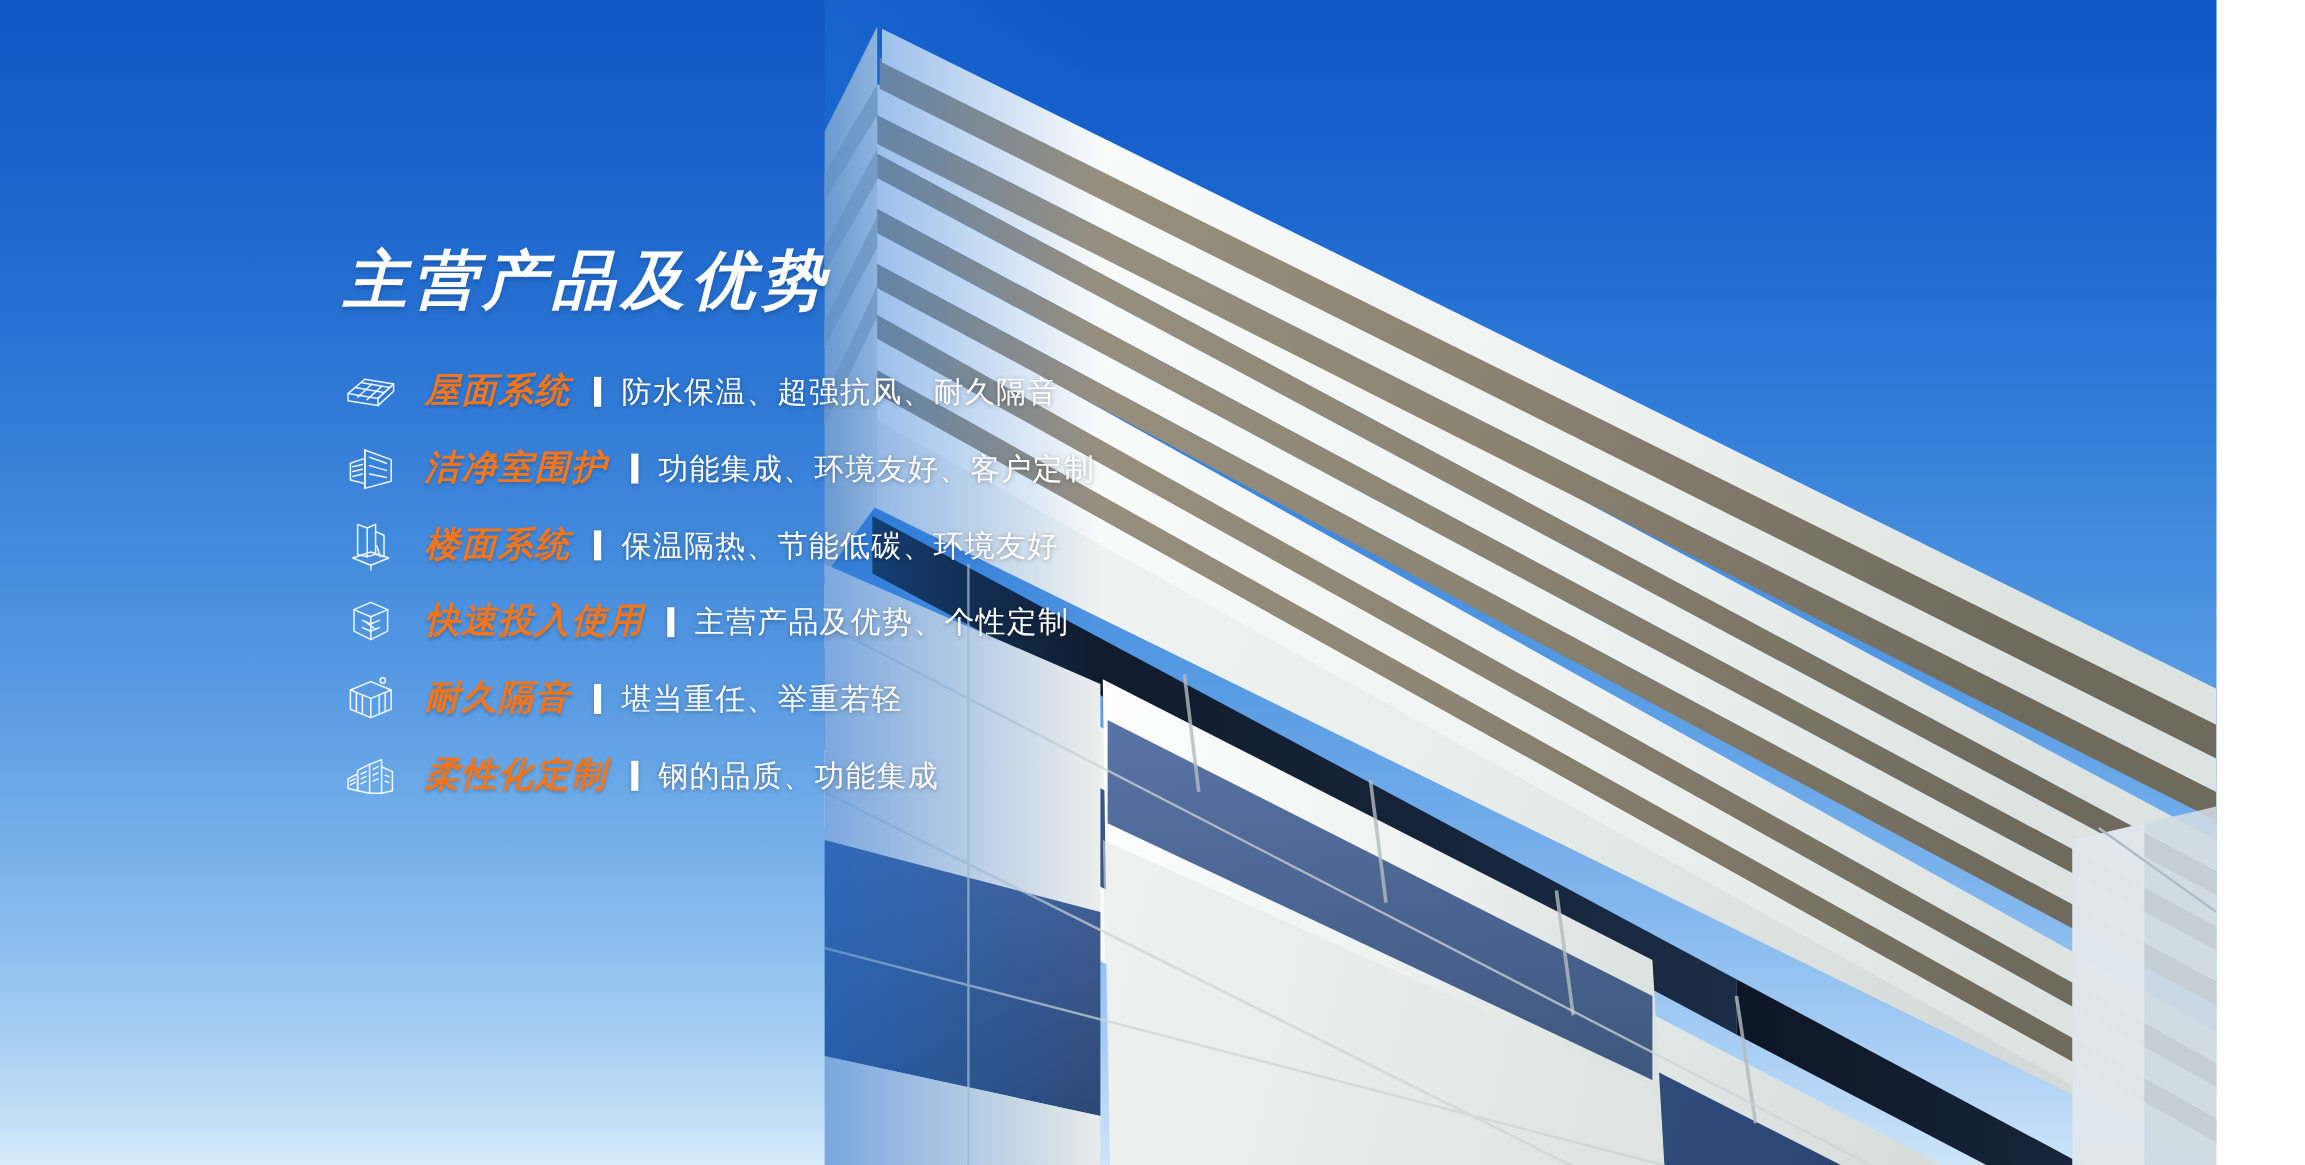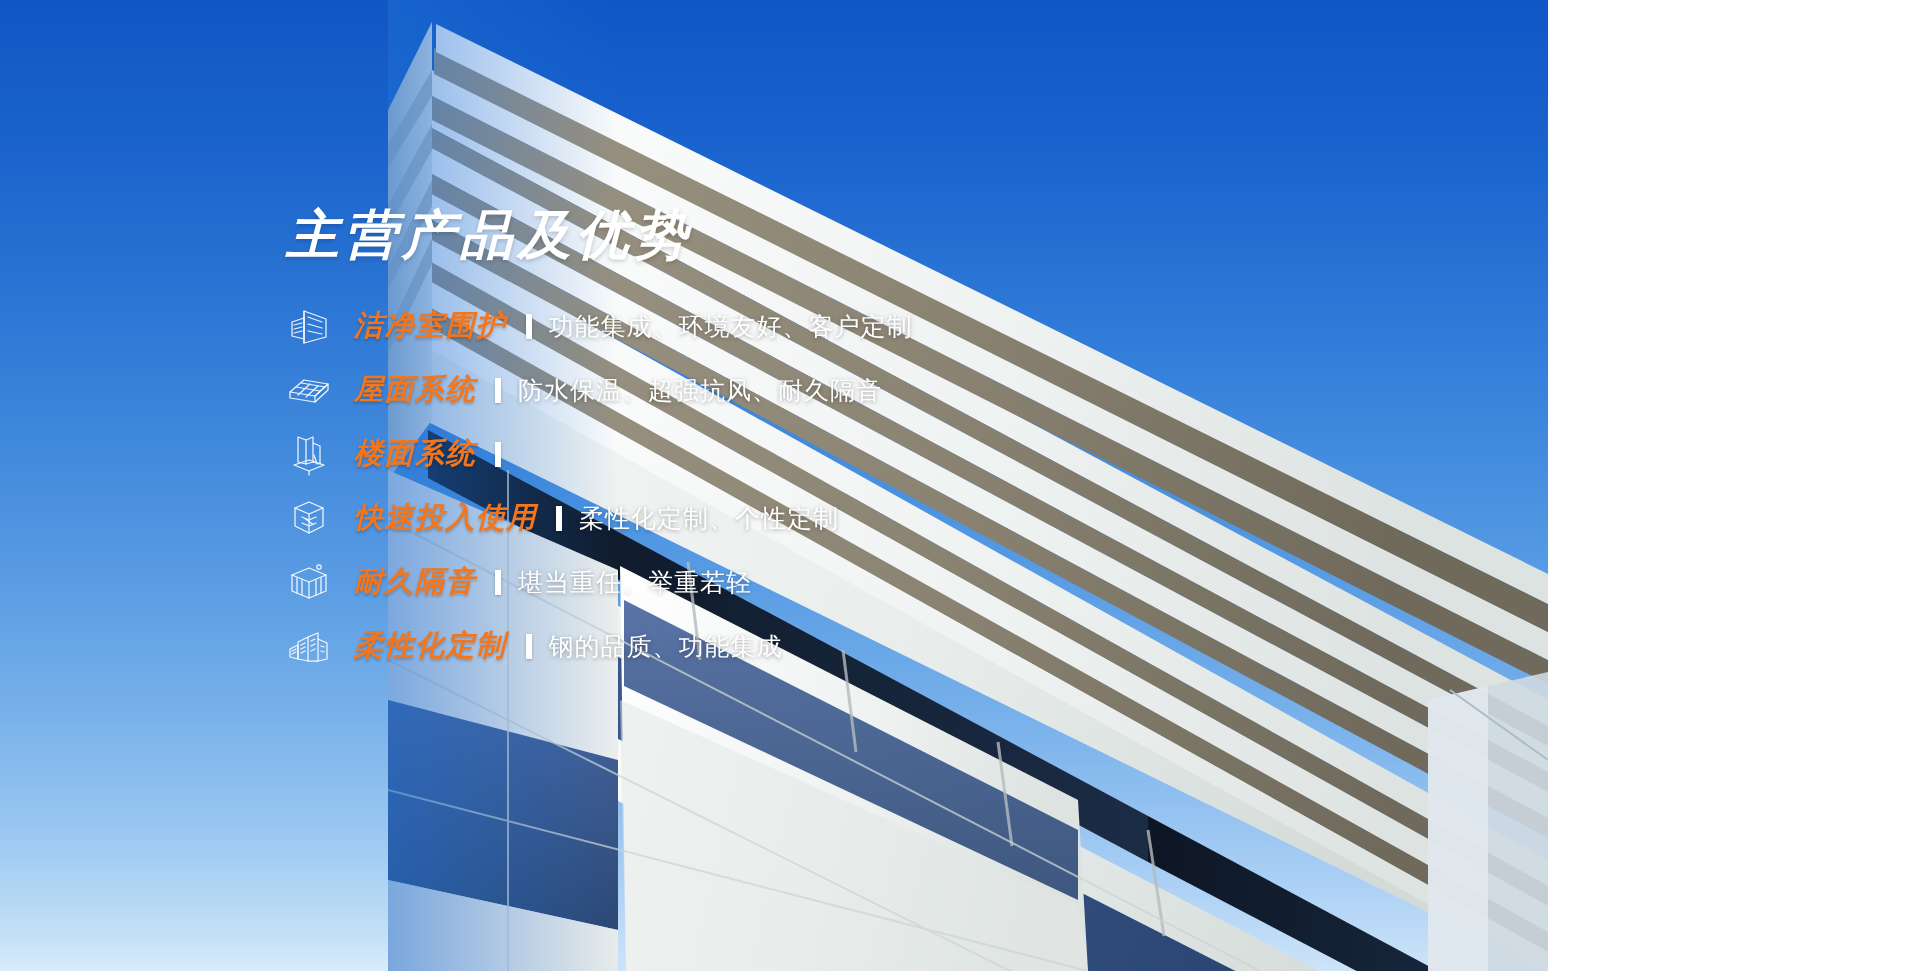--- a/index.html
+++ b/index.html
@@ -3,21 +3,21 @@
 <meta charset="utf-8">
 <style>
   * { box-sizing: border-box; margin: 0; padding: 0; }
   html, body {
     width: 1921px; height: 971px;
     overflow: hidden;
     font-family: "Liberation Sans", "DejaVu Sans", sans-serif;
   }
   #stage {
     position: relative;
-    width: 1548px; height: 971px;
+    width: 1847px; height: 971px;
     overflow: hidden;
     background: linear-gradient(to bottom,
         #1157c4 0%,
         #1a62cb 14%,
         #2a74d4 30%,
         #4189dc 46%,
         #5a9ce3 60%,
         #79b2ea 74%,
         #9cc8f1 86%,
         #c2dff6 96%,
@@ -260,82 +260,83 @@
   <div id="content">
 
     <h1 id="headline">主营产品及优势</h1>
 
     <div id="list">
 
 
       <div class="row">
         <span class="ico">
           <svg viewBox="0 0 46 46" fill="none" stroke="#ffffff" stroke-width="1.25" stroke-linejoin="round" stroke-linecap="round">
+            <path d="M4 25 L18 13 L42 17 L29 29 Z"></path>
+            <path d="M4 25 L4 31 L29 35 L29 29"></path>
+            <path d="M29 29 L42 17 L42 23 L29 35"></path>
+            <path d="M10 20 L34 24"></path>
+            <path d="M15.5 16 L39 20"></path>
+            <path d="M12 28 L24 17"></path>
+            <path d="M20 30 L32 19"></path>
+          </svg>
+        </span>
+        <span class="rtitle">屋面系统</span>
+        <span class="sep"></span>
+        <span class="rdesc">防水保温、超强抗风、耐久隔音</span>
+      </div>
+
+      <div class="row">
+        <span class="ico">
+          <svg viewBox="0 0 46 46" fill="none" stroke="#ffffff" stroke-width="1.25" stroke-linejoin="round" stroke-linecap="round">
             <path d="M18 8 L40 16 L40 34 L18 40 Z"></path>
             <path d="M18 8 L18 40"></path>
             <path d="M6 19 L18 15 L18 36 L6 33 Z"></path>
             <path d="M8 22 L16 20"></path>
             <path d="M8 26 L16 24"></path>
             <path d="M8 30 L16 28"></path>
             <path d="M22 14 L36 19"></path>
             <path d="M22 21 L36 25"></path>
             <path d="M22 28 L36 31"></path>
           </svg>
         </span>
         <span class="rtitle">洁净室围护</span>
         <span class="sep"></span>
         <span class="rdesc">功能集成、环境友好、客户定制</span>
       </div>
 
       <div class="row">
         <span class="ico">
           <svg viewBox="0 0 46 46" fill="none" stroke="#ffffff" stroke-width="1.25" stroke-linejoin="round" stroke-linecap="round">
-            <path d="M4 25 L18 13 L42 17 L29 29 Z"></path>
-            <path d="M4 25 L4 31 L29 35 L29 29"></path>
-            <path d="M29 29 L42 17 L42 23 L29 35"></path>
-            <path d="M10 20 L34 24"></path>
-            <path d="M15.5 16 L39 20"></path>
-            <path d="M12 28 L24 17"></path>
-            <path d="M20 30 L32 19"></path>
-          </svg>
-        </span>
-        <span class="rtitle">屋面系统</span>
-        <span class="sep"></span>
-        <span class="rdesc">防水保温、超强抗风、耐久隔音</span>
-      </div>
-
-      <div class="row">
-        <span class="ico">
-          <svg viewBox="0 0 46 46" fill="none" stroke="#ffffff" stroke-width="1.25" stroke-linejoin="round" stroke-linecap="round">
             <path d="M12 6 L20 9 L20 33 L12 31 Z"></path>
             <path d="M20 9 L27 6 L27 31 L20 33"></path>
             <path d="M27 12 L34 15 L34 33 L27 31"></path>
             <path d="M8 34 L23 40 L38 34 L23 29 Z"></path>
             <path d="M23 40 L23 44"></path>
             <path d="M28 24 L31 33"></path>
           </svg>
         </span>
         <span class="rtitle">楼面系统</span>
         <span class="sep"></span>
+        <span class="rdesc">保温隔热、节能低碳、环境友好</span>
       </div>
 
       <div class="row">
         <span class="ico">
           <svg viewBox="0 0 46 46" fill="none" stroke="#ffffff" stroke-width="1.25" stroke-linejoin="round" stroke-linecap="round">
             <path d="M9 13 L23 7 L37 13 L37 31 L23 38 L9 31 Z"></path>
             <path d="M9 13 L23 19 L37 13"></path>
             <path d="M23 19 L23 38"></path>
             <path d="M16 22 L23 25 L30 22"></path>
             <path d="M16 28 L23 31 L30 28"></path>
             <path d="M19 23.5 L27 29.5"></path>
           </svg>
         </span>
         <span class="rtitle">快速投入使用</span>
         <span class="sep"></span>
-        <span class="rdesc">柔性化定制、个性定制</span>
+        <span class="rdesc">主营产品及优势、个性定制</span>
       </div>
 
       <div class="row">
         <span class="ico">
           <svg viewBox="0 0 46 46" fill="none" stroke="#ffffff" stroke-width="1.25" stroke-linejoin="round" stroke-linecap="round">
             <path d="M6 16 L23 9 L40 16 L40 32 L23 39 L6 32 Z"></path>
             <path d="M6 16 L23 23 L40 16"></path>
             <path d="M23 23 L23 39"></path>
             <path d="M11 19 L11 34"></path>
             <path d="M16 21 L16 36"></path>

